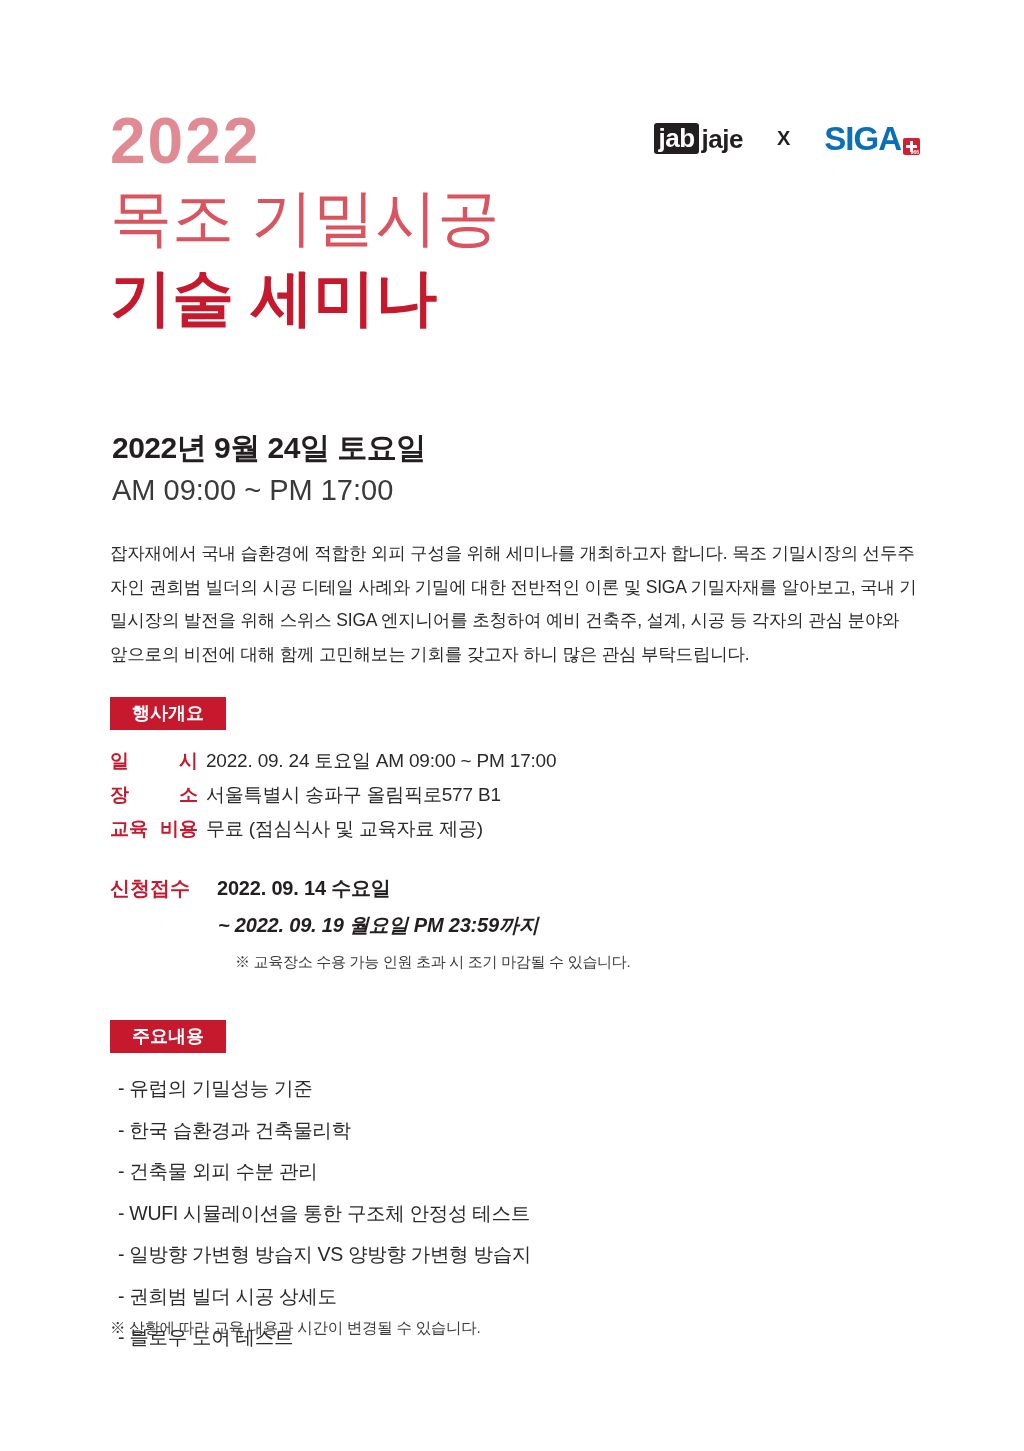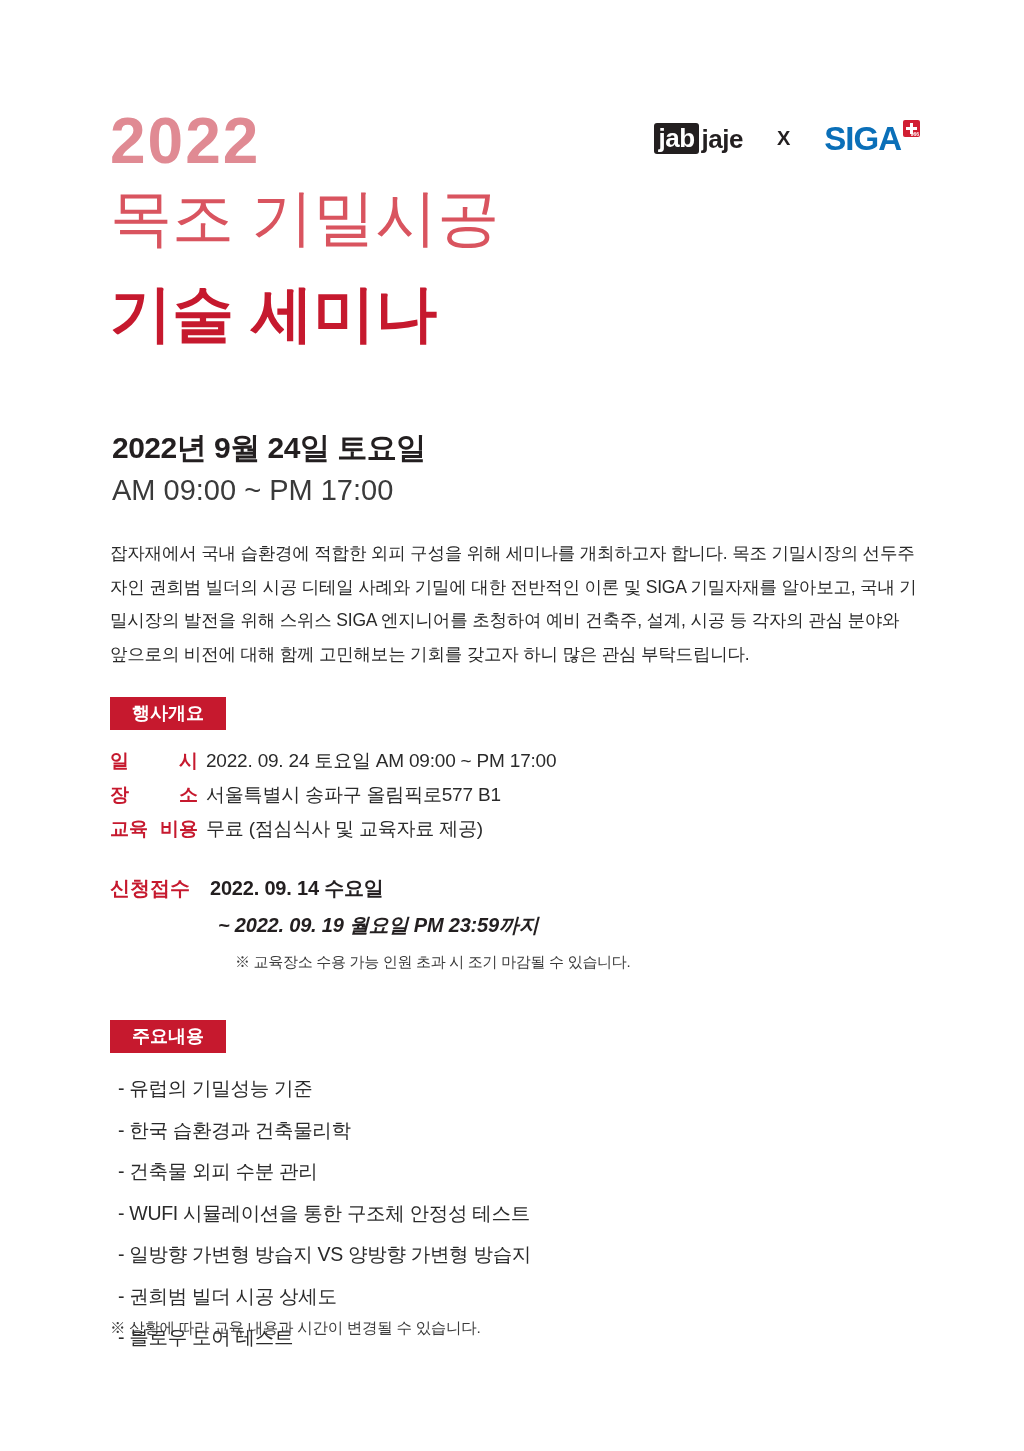--- a/index.html
+++ b/index.html
@@ -54,21 +54,21 @@
   }
   .logo-x {
     font-size: 20px;
     font-weight: bold;
     color: #231f20;
     padding: 0 2px;
   }
   .siga-wrap {
     position: relative;
     display: flex;
-    align-items: flex-start;
+    align-items: flex-end;
   }
   .siga {
     font-size: 33px;
     font-weight: bold;
     letter-spacing: -1px;
     color: #0a6fb8;
     line-height: 1;
   }
   .siga-mark {
     width: 17px;
@@ -120,21 +120,21 @@
     line-height: 1.25;
     font-weight: 400;
     margin-top: 4px;
   }
   .title-line3 {
     font-size: 62px;
     color: #c6192e;
     letter-spacing: 0px;
     line-height: 1.25;
     font-weight: bold;
-    margin-top: 18px;
+    margin-top: 2px;
   }
 
   
   .date-block {
     position: absolute;
     top: 428px;
     left: 112px;
   }
   .date-main {
     font-size: 30px;
@@ -214,20 +214,21 @@
   
   .apply-block {
     position: absolute;
     top: 875px;
     left: 110px;
     width: 820px;
   }
   .apply-row {
     display: flex;
     align-items: baseline;
+    gap: 7px;
   }
   .apply-label {
     color: #c6192e;
     font-weight: bold;
     font-size: 20px;
     flex: 0 0 100px;
     letter-spacing: 0px;
   }
   .apply-value {
     font-size: 20px;

